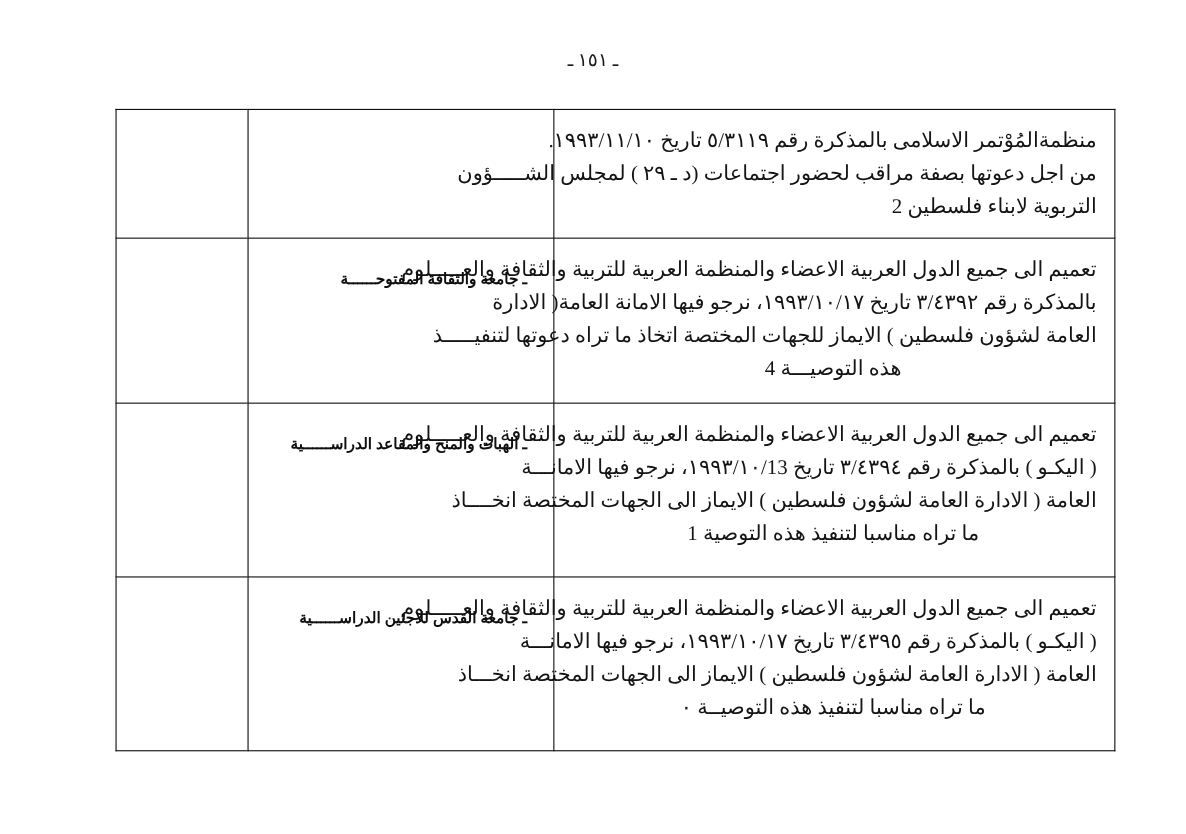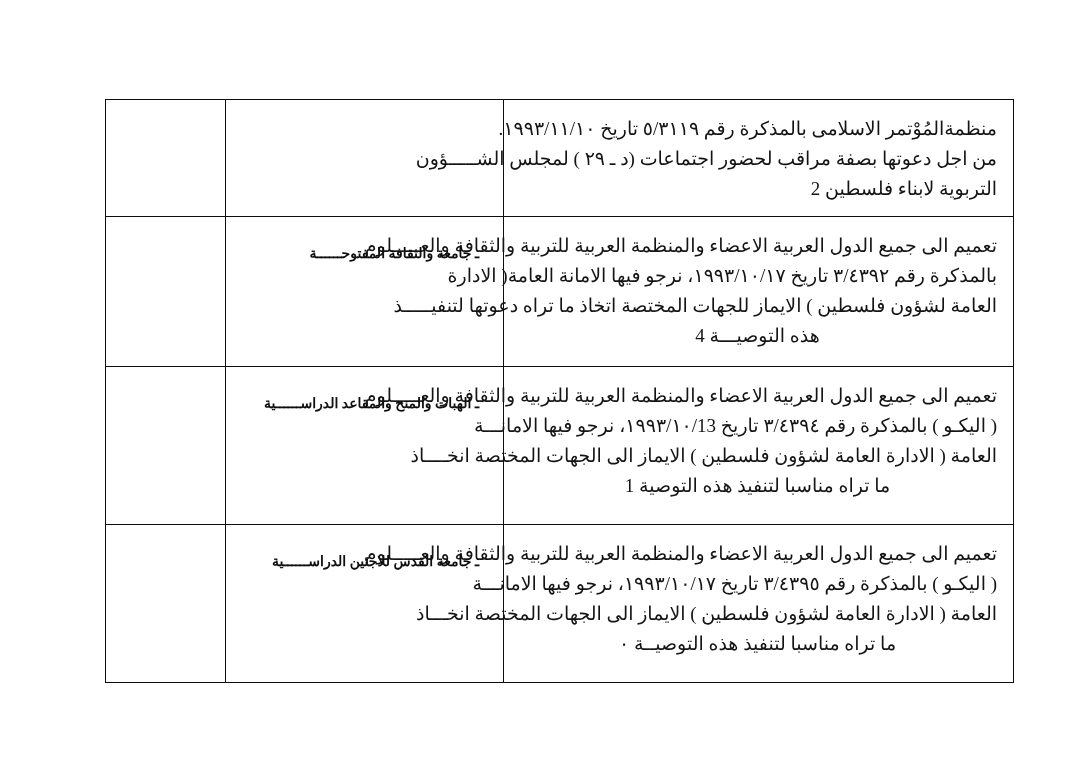--- a/index.html
+++ b/index.html
@@ -109,20 +109,21 @@
   .row-h1 { height: 112px; }
   .row-h2 { height: 150px; }
   .row-h3 { height: 158px; }
   .row-h4 { height: 158px; }
 </style>
 </head>
 <body>
 
 <div class="page">
 
+  <div class="page-number">ـ ١٥١ ـ</div>
 
   <table class="doc-table">
     <colgroup>
       <col class="col-notes">
       <col class="col-subject">
       <col class="col-extra">
     </colgroup>
     <tbody>
 
       <tr class="row-h1 row-first">

